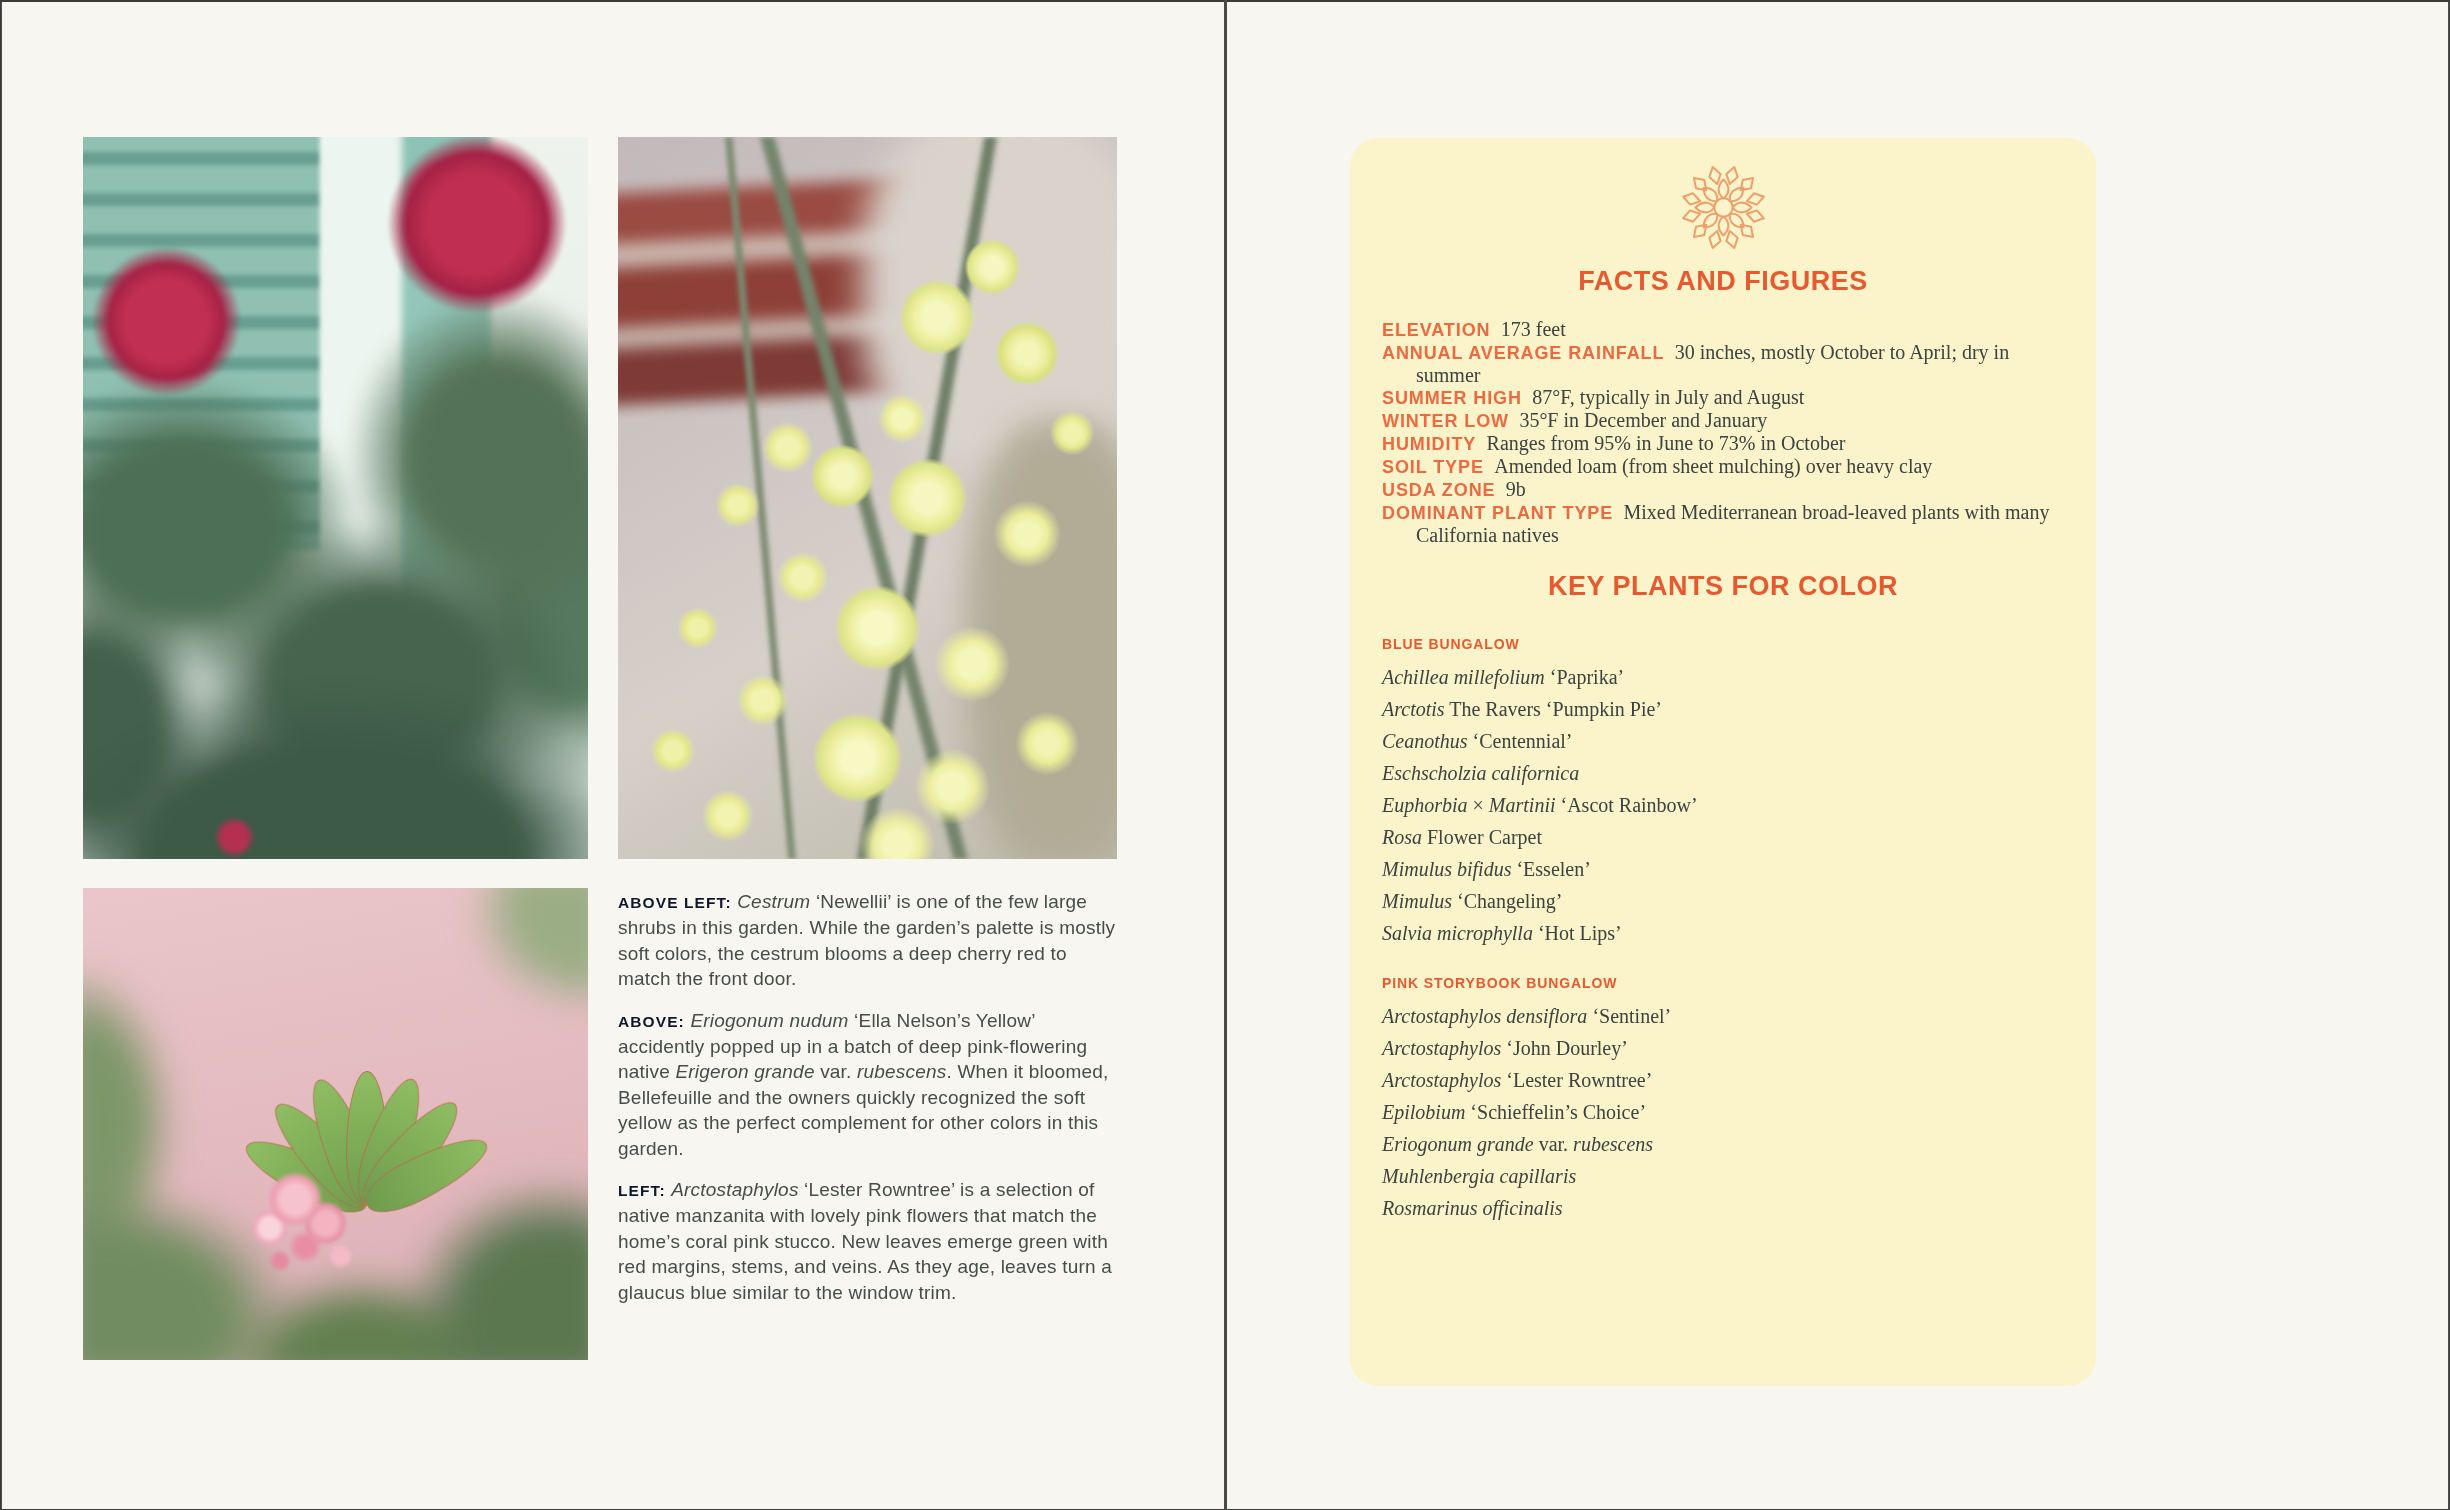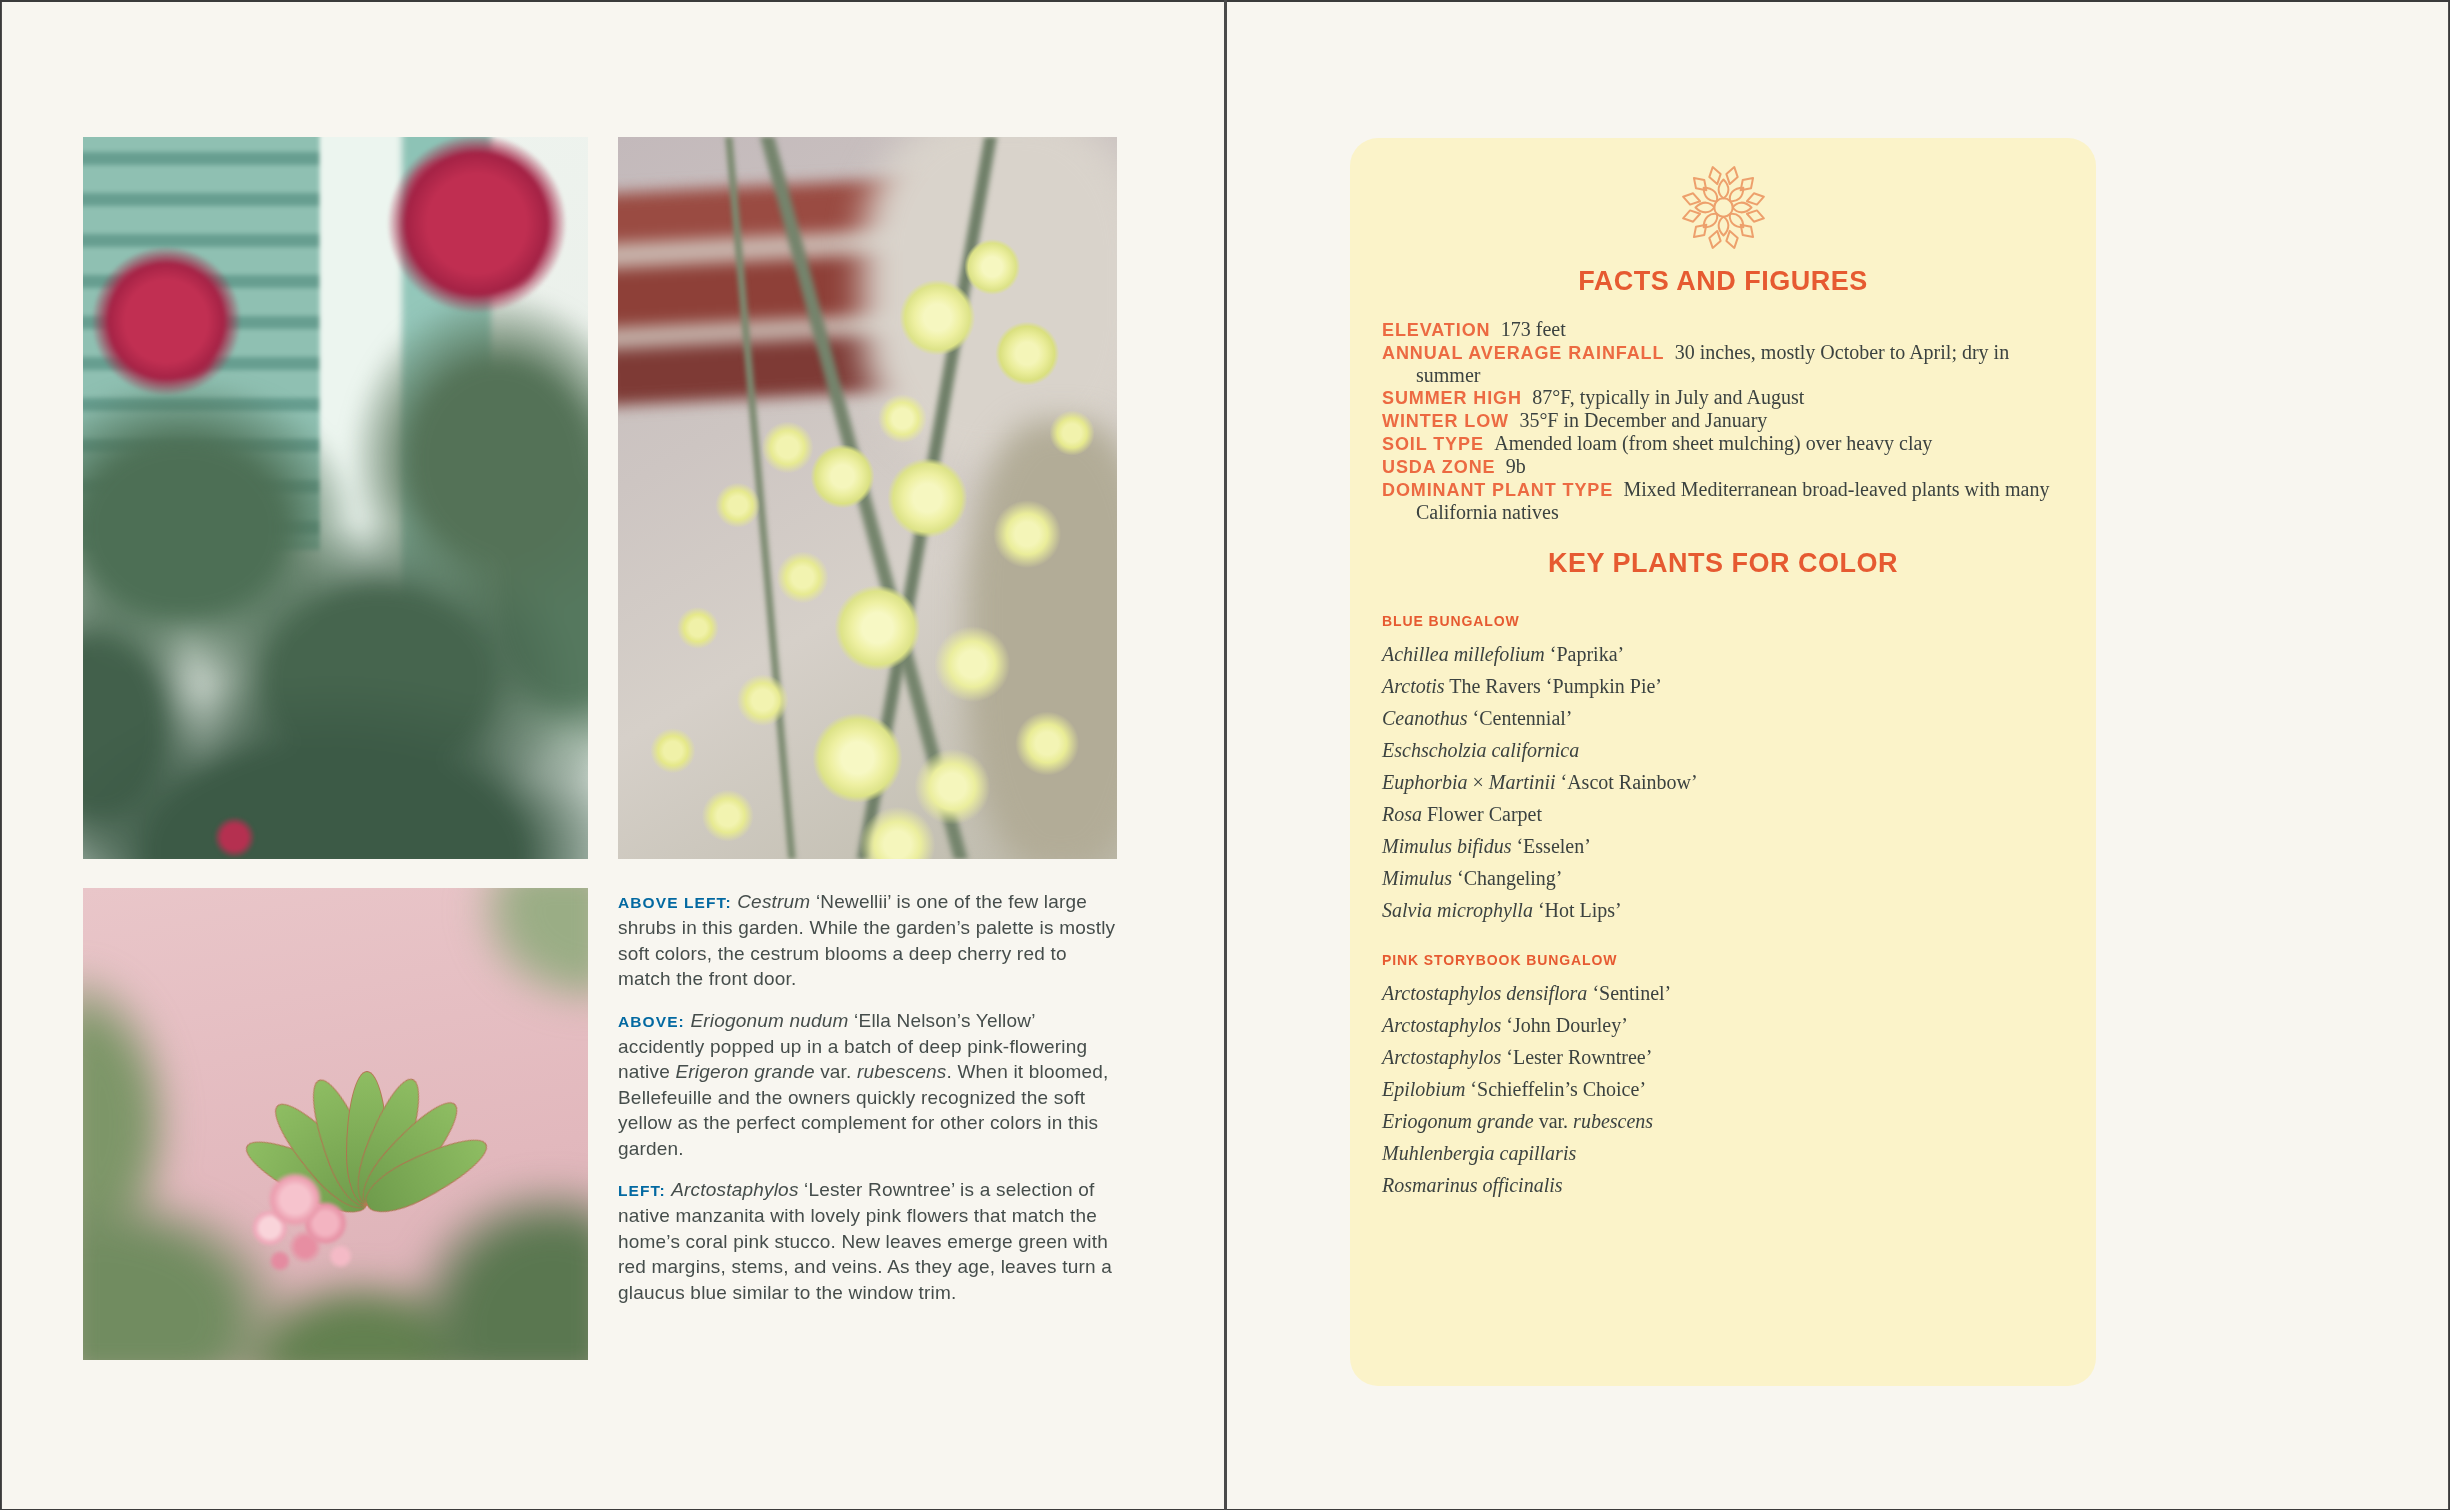--- a/index.html
+++ b/index.html
@@ -108,21 +108,21 @@
       radial-gradient(28px at 42% 66%, #f6c3cd 0 50%, #ec9fb0 80%, rgba(236,159,176,0) 100%),
       radial-gradient(22.6px at 48% 71%, #f3b4c1 0 50%, #e793a6 80%, rgba(231,147,166,0) 100%),
       radial-gradient(19px at 37% 72%, #f9d4da 0 50%, #eeaaba 80%, rgba(238,170,186,0) 100%),
       radial-gradient(17px at 44% 76%, #e78ea2 0 55%, rgba(231,142,162,0) 100%),
       radial-gradient(13px at 51% 78%, #f4bac6 0 55%, rgba(244,186,198,0) 100%),
       radial-gradient(11.3px at 39% 79%, #e48ba0 0 55%, rgba(228,139,160,0) 100%);}
 
   
   .captions{position:absolute;left:618px;top:889px;width:502px;}
   .caption{margin:0 0 16px 0;font-size:19px;line-height:25.4px;letter-spacing:0.2px;color:var(--caption-ink);}
-  .cap-label{font-size:15.5px;font-weight:bold;letter-spacing:1.1px;color:#0369a1;}
+  .cap-label{font-size:15.5px;font-weight:bold;letter-spacing:1.1px;color:#0f172a;}
   .caption em{font-style:italic;}
 
   
   .panel{position:absolute;left:1350px;top:138px;width:746px;height:1248px;
     background:var(--panel-bg);border-radius:28px;box-sizing:border-box;padding:0 32px;}
   .panel-icon{display:block;margin:26px auto 0;color:var(--icon-stroke);}
   .panel-title{margin:15px 0 0;text-align:center;font-size:27px;font-weight:bold;
     letter-spacing:0.5px;color:var(--title-orange);}
   .facts{margin-top:21px;}
   .fact-row{font-family:"Liberation Serif",serif;font-size:20px;line-height:22px;
@@ -212,20 +212,21 @@
       <circle cx="0" cy="0" r="11"></circle>
     </svg>
 
     <h1 class="panel-title">FACTS AND FIGURES</h1>
 
     <div class="facts" id="facts-list">
         <div class="fact-row"><span class="fact-label">ELEVATION</span><span class="fact-value">173 feet</span></div>
         <div class="fact-row"><span class="fact-label">ANNUAL AVERAGE RAINFALL</span><span class="fact-value">30 inches, mostly October to April; dry in summer</span></div>
         <div class="fact-row"><span class="fact-label">SUMMER HIGH</span><span class="fact-value">87°F, typically in July and August</span></div>
         <div class="fact-row"><span class="fact-label">WINTER LOW</span><span class="fact-value">35°F in December and January</span></div>
+        <div class="fact-row"><span class="fact-label">HUMIDITY</span><span class="fact-value">Ranges from 95% in June to 73% in October</span></div>
         <div class="fact-row"><span class="fact-label">SOIL TYPE</span><span class="fact-value">Amended loam (from sheet mulching) over heavy clay</span></div>
         <div class="fact-row"><span class="fact-label">USDA ZONE</span><span class="fact-value">9b</span></div>
         <div class="fact-row"><span class="fact-label">DOMINANT PLANT TYPE</span><span class="fact-value">Mixed Mediterranean broad-leaved plants with many California natives</span></div>
       </div>
 
     <h2 class="key-title">KEY PLANTS FOR COLOR</h2>
 
     <div class="plant-groups" id="plant-groups">
         <div class="group">
           <div class="group-header">BLUE BUNGALOW</div>

